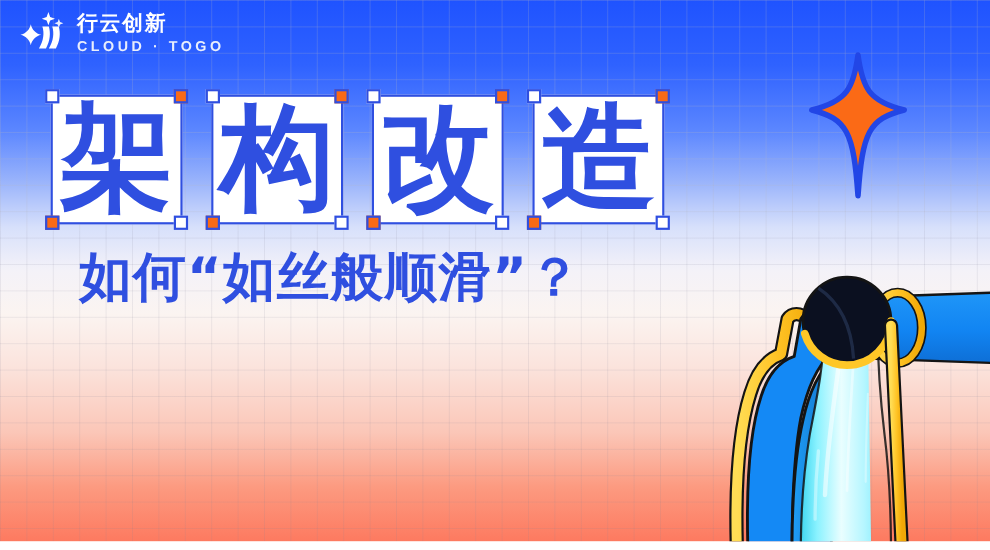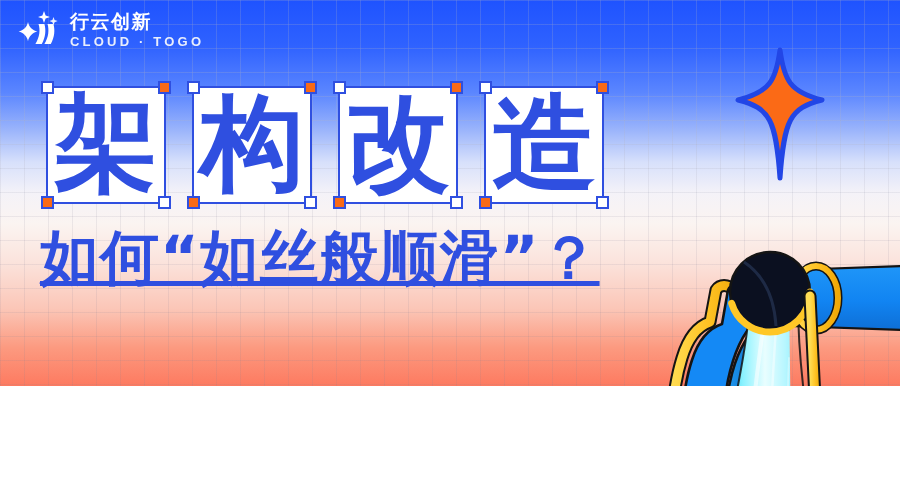--- a/index.html
+++ b/index.html
@@ -2,21 +2,21 @@
 <html><head>
 <meta charset="utf-8">
 <style>
   html,body{margin:0;padding:0;}
   body{
     width:900px;height:500px;overflow:hidden;
     font-family:"Liberation Sans","DejaVu Sans",sans-serif;
     background:#fff;
   }
   .stage{
-    position:relative;width:900px;height:386px;overflow:hidden;
+    position:relative;width:900px;height:492px;overflow:hidden;
     background:linear-gradient(180deg,
       #1f53ff 0%,
       #2f62ff 12%,
       #5b86ff 24%,
       #9db6fb 34%,
       #d7e0fb 42%,
       #f4f2f8 50%,
       #fbf4f1 58%,
       #fbe3dc 68%,
       #fbc6b7 80%,
@@ -71,27 +71,26 @@
     transform:translateY(-2px);
   }
   .hnd{position:absolute;width:13px;height:13px;box-sizing:border-box;border:2.5px solid #2f4fe0;}
   .hnd.tl{left:-7px;top:-7px;background:#ffffff;}
   .hnd.tr{right:-7px;top:-7px;background:#f96a16;}
   .hnd.bl{left:-7px;bottom:-7px;background:#f96a16;}
   .hnd.br{right:-7px;bottom:-7px;background:#ffffff;}
 
   
   .subtitle{
-    position:absolute;left:40px;top:228px;
+    position:absolute;left:72px;top:228px;
     color:#2f4fe0;
-    font-size:59px;font-weight:700;line-height:1;
+    font-size:48px;font-weight:700;line-height:1;
     letter-spacing:1px;
     white-space:nowrap;
     font-family:"DejaVu Sans","Liberation Sans",sans-serif;
-    text-decoration:underline;
   }
 
   
   .sparkle{position:absolute;left:718px;top:46px;width:124px;height:136px;}
 
   
   .slide{position:absolute;left:624px;top:240px;width:280px;height:262px;}
 </style>
 </head>
 <body>

